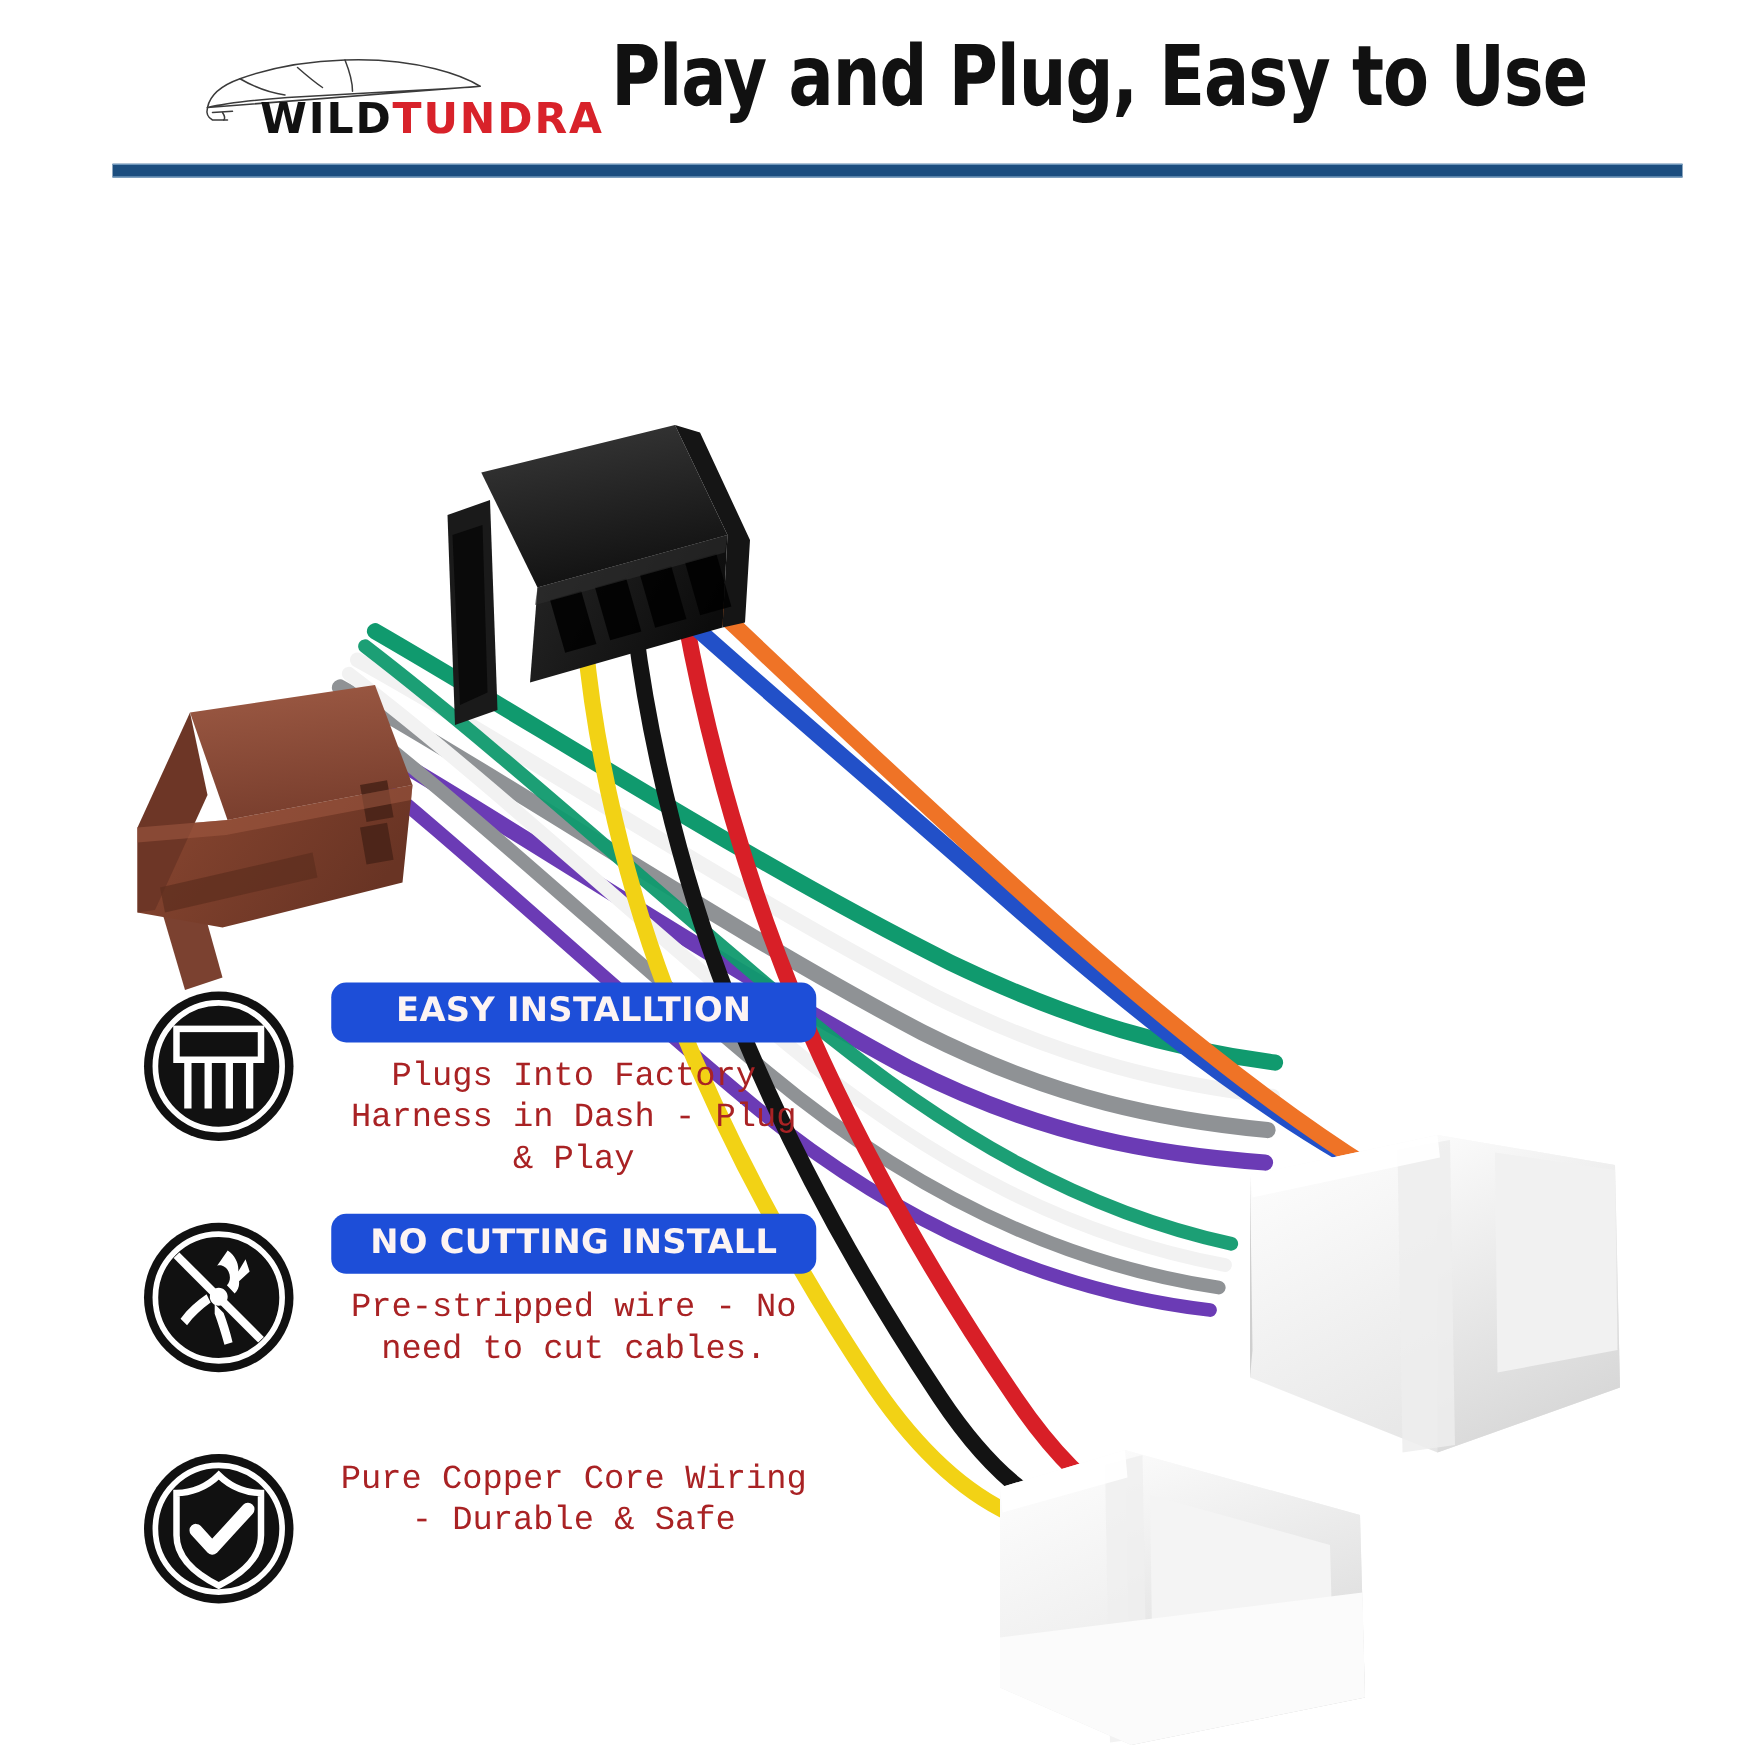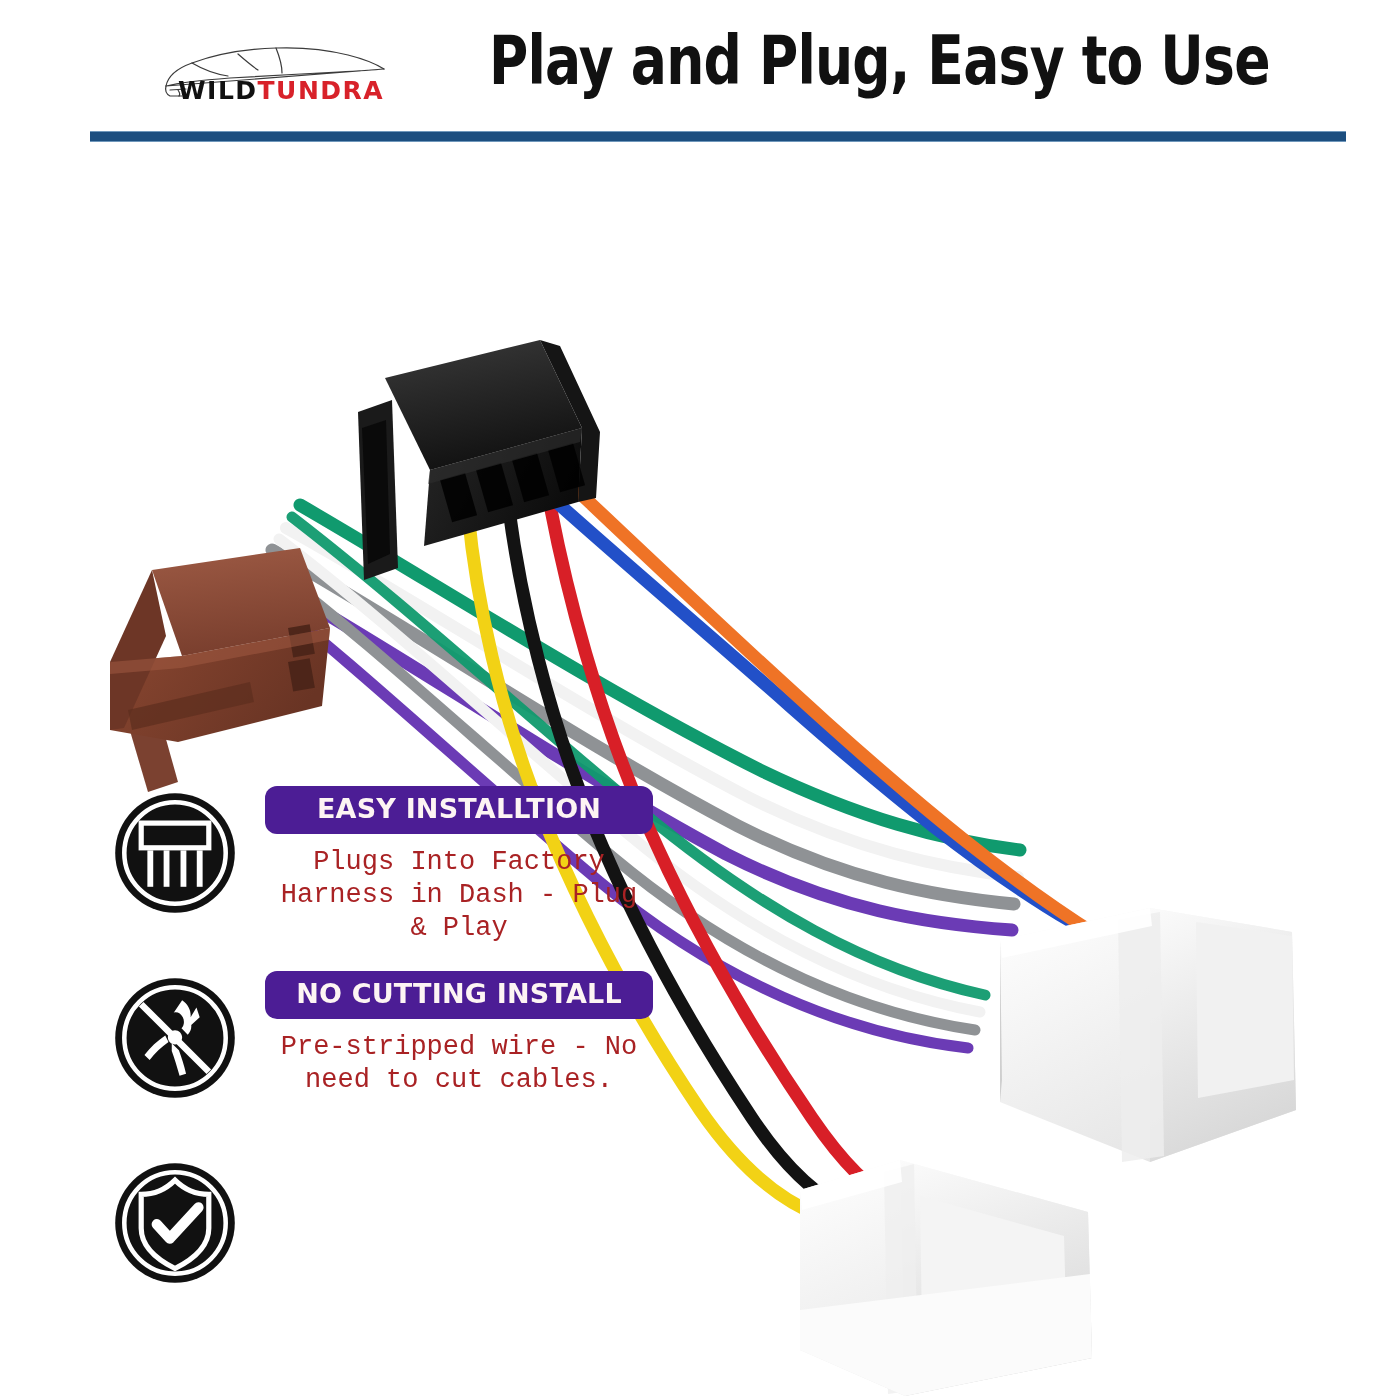--- a/index.html
+++ b/index.html
@@ -31,23 +31,23 @@
     height: 80px;
   }
   #logo-car {
     position: absolute;
     left: 0; top: 0;
     width: 250px;
     height: 62px;
   }
   #logo-wordmark {
     position: absolute;
-    left: 26px;
+    left: 56px;
     top: 38px;
-    font-size: 25px;
+    font-size: 34px;
     font-weight: bold;
     letter-spacing: 1.5px;
     font-family: "DejaVu Sans", sans-serif;
     white-space: nowrap;
     line-height: 1;
   }
   #logo-wordmark .wm-wild { color: #111111; }
   #logo-wordmark .wm-tundra { color: #d8222a; }
 
   #header-title {
@@ -108,21 +108,21 @@
   }
   .feature-text {
     position: absolute;
     left: 155px;
     top: 0;
     width: 388px;
     text-align: center;
   }
   .feature-pill {
     display: block;
-    background: #4c1d95;
+    background: #1d4ed8;
     color: #fdf4f3;
     border-radius: 12px;
     font-family: "DejaVu Sans", sans-serif;
     font-size: 27px;
     font-weight: bold;
     letter-spacing: 0.2px;
     padding: 9px 10px 11px 10px;
     box-sizing: border-box;
     line-height: 1.05;
     white-space: nowrap;
@@ -311,16 +311,17 @@
   </div>
 
   <div class="feature-row">
     <svg class="feature-icon" viewBox="0 0 100 100">
       <circle cx="50" cy="50" r="46" fill="#111111"></circle>
       <circle cx="50" cy="50" r="39" fill="none" stroke="#ffffff" stroke-width="3.5"></circle>
       <path d="M50 17 C58 25 68 28 76 28 L76 54 C76 68 64 78 50 85 C36 78 24 68 24 54 L24 28 C32 28 42 25 50 17 Z" fill="#111111" stroke="#ffffff" stroke-width="4"></path>
       <path d="M36 51 L46 62 L68 38" fill="none" stroke="#ffffff" stroke-width="8" stroke-linecap="round" stroke-linejoin="round"></path>
     </svg>
     <div class="feature-text">
+      <span class="feature-desc">Pure Copper Core Wiring - Durable &amp; Safe</span>
     </div>
   </div>
 
 </div>
 
 </body></html>

